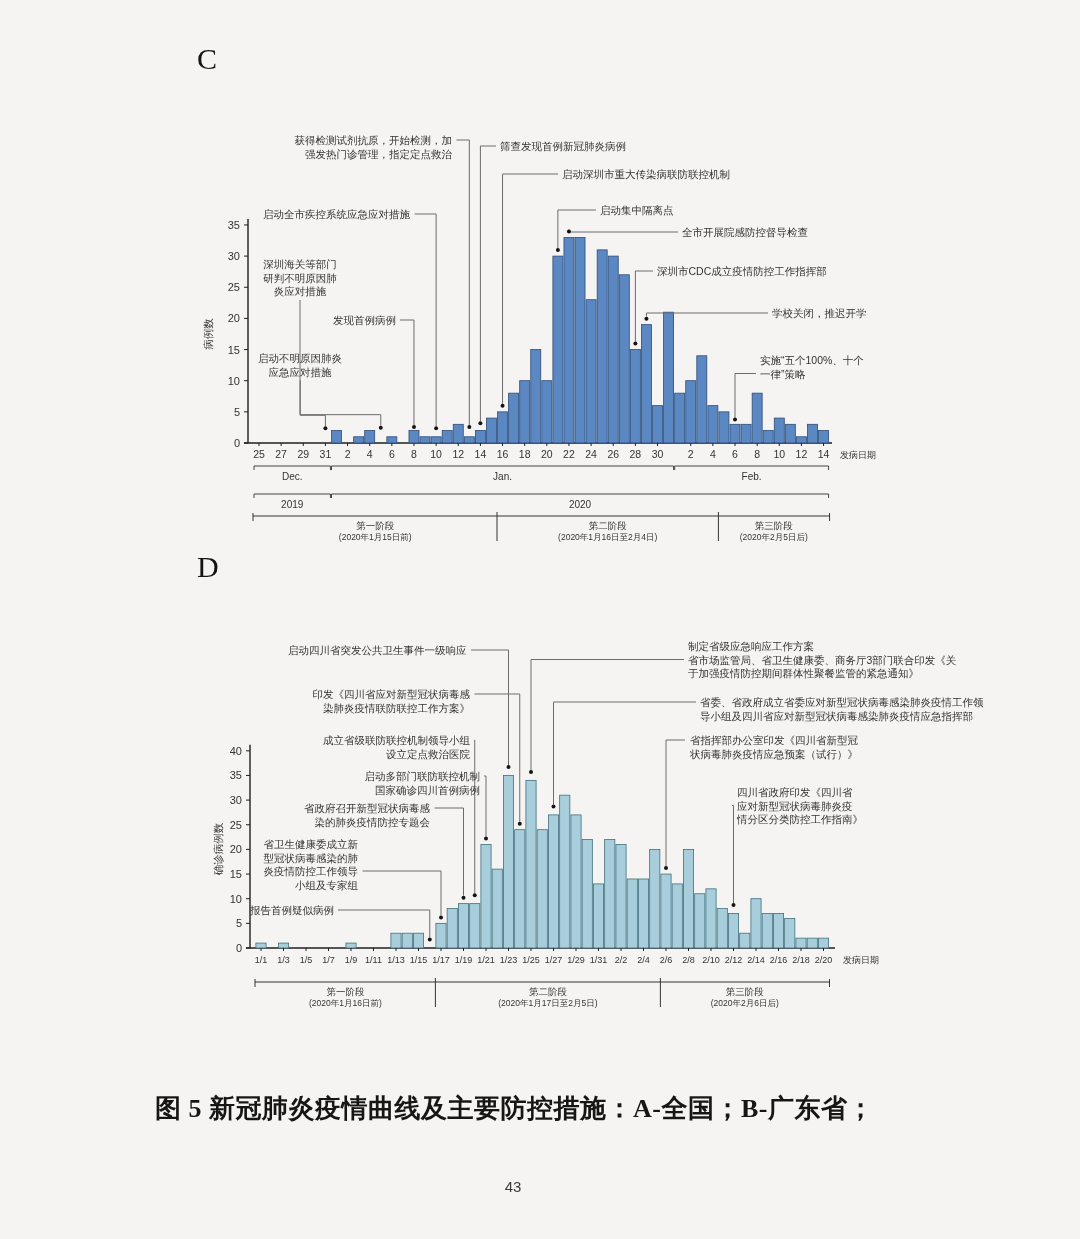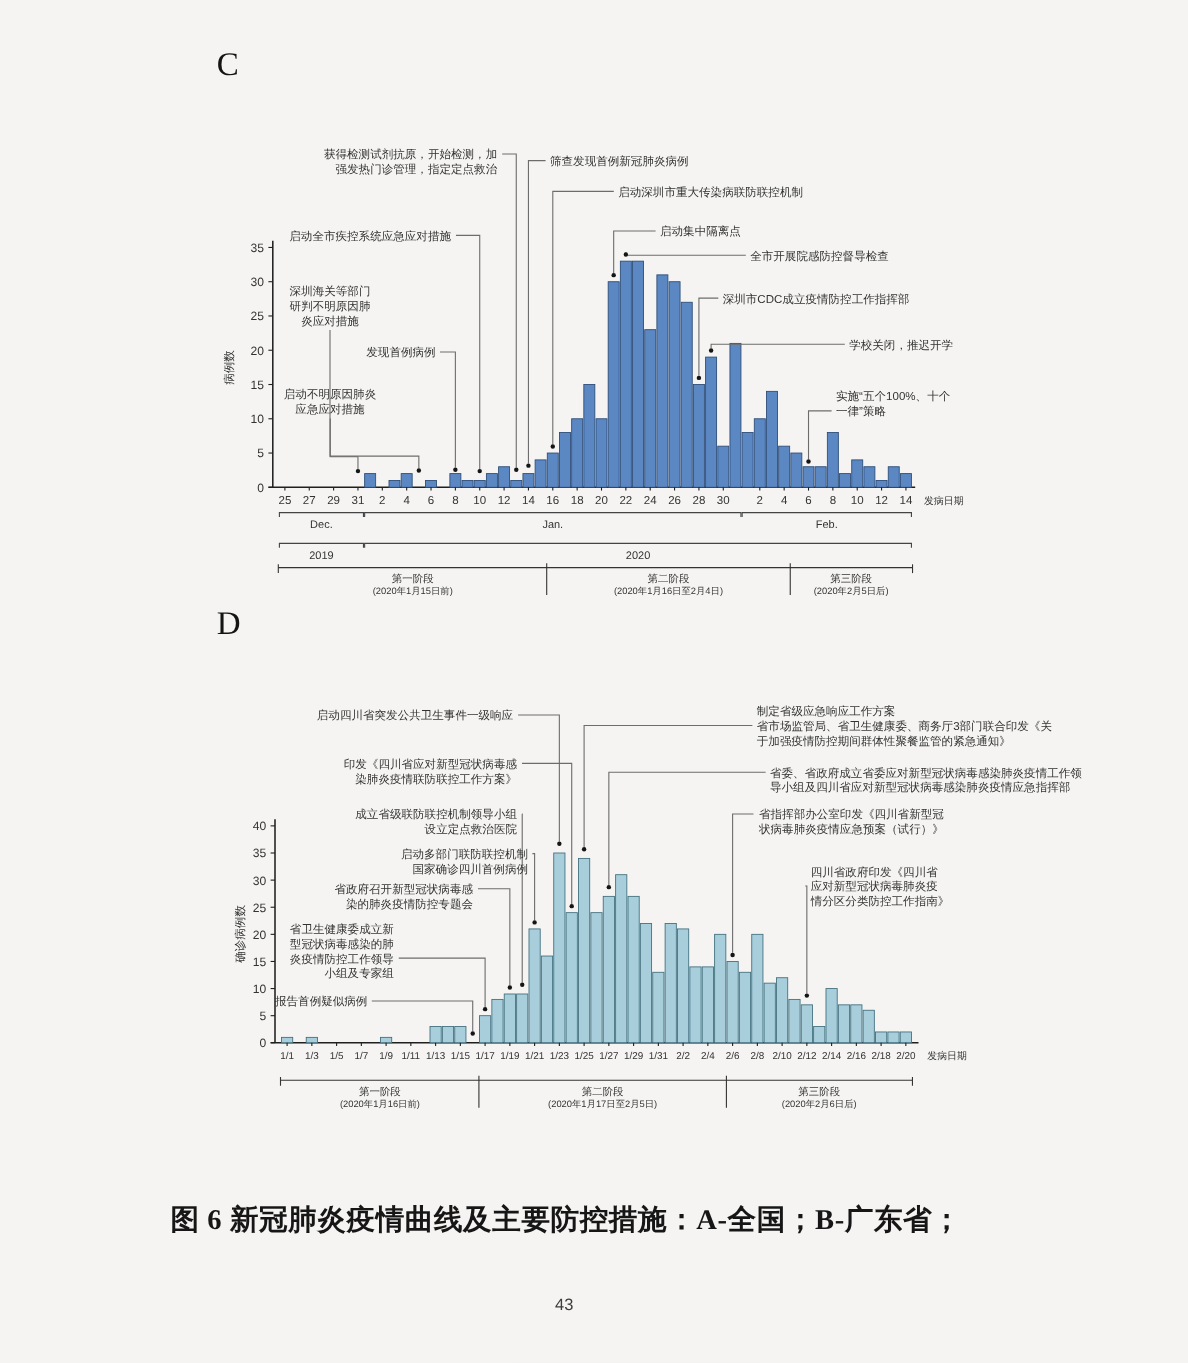--- a/index.html
+++ b/index.html
@@ -355,16 +355,16 @@
       <circle cx="463.5" cy="289.7" r="2" fill="#151515"></circle>
       <text x="358" y="240" text-anchor="end" font-size="10.5" fill="#3a3a3a" font-family="&quot;Liberation Sans&quot;,sans-serif"><tspan x="358" dy="0">省卫生健康委成立新</tspan><tspan x="358" dy="13.5">型冠状病毒感染的肺</tspan><tspan x="358" dy="13.5">炎疫情防控工作领导</tspan><tspan x="358" dy="13.5">小组及专家组</tspan></text>
       <path d="M 362.5 263 L 441 263 L 441 307.42" fill="none" stroke="#6c6c6c" stroke-width="1"></path>
       <circle cx="441" cy="309.42" r="2" fill="#151515"></circle>
       <text x="250" y="306" text-anchor="start" font-size="10.5" fill="#3a3a3a" font-family="&quot;Liberation Sans&quot;,sans-serif"><tspan x="250" dy="0">报告首例疑似病例</tspan></text>
       <path d="M 338 302 L 429.75 302 L 429.75 329.605" fill="none" stroke="#6c6c6c" stroke-width="1"></path>
       <circle cx="429.75" cy="331.605" r="2" fill="#151515"></circle>
     </svg>
 
   <div id="caption">
-    <p>图 6 新冠肺炎疫情曲线及主要防控措施：A-全国；B-广东省；</p>
+    <p>图 5 新冠肺炎疫情曲线及主要防控措施：A-全国；B-广东省；</p>
   </div>
   <div id="page-number">43</div>
 </div>
 
 </body></html>

